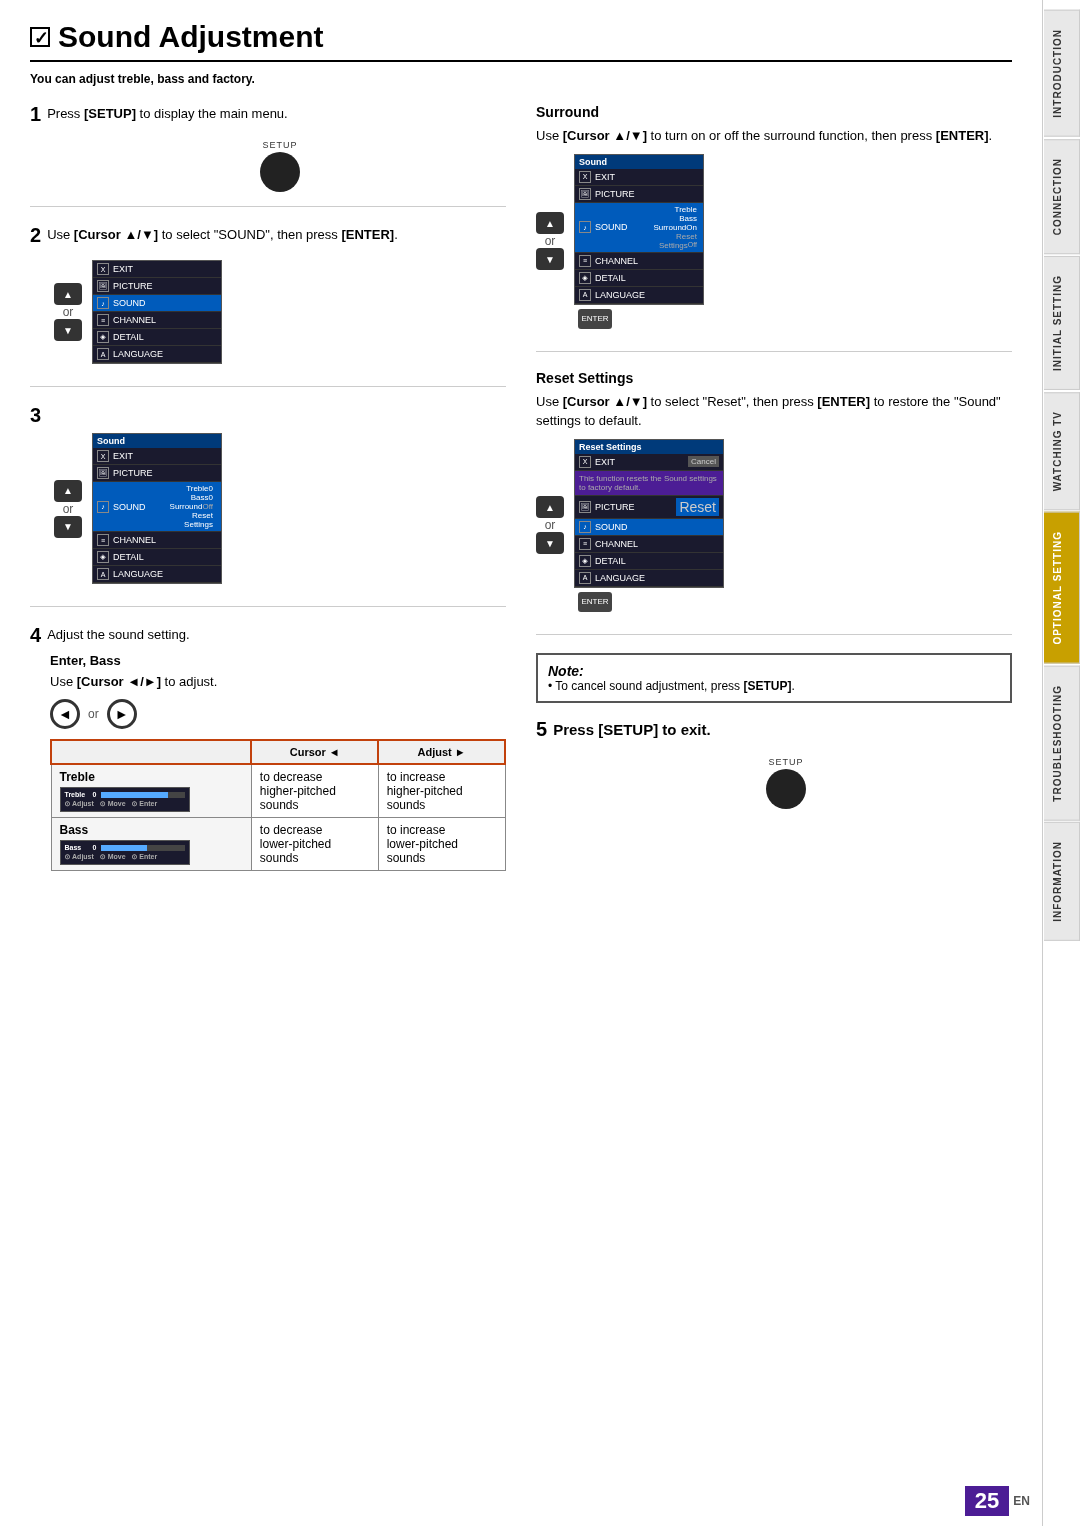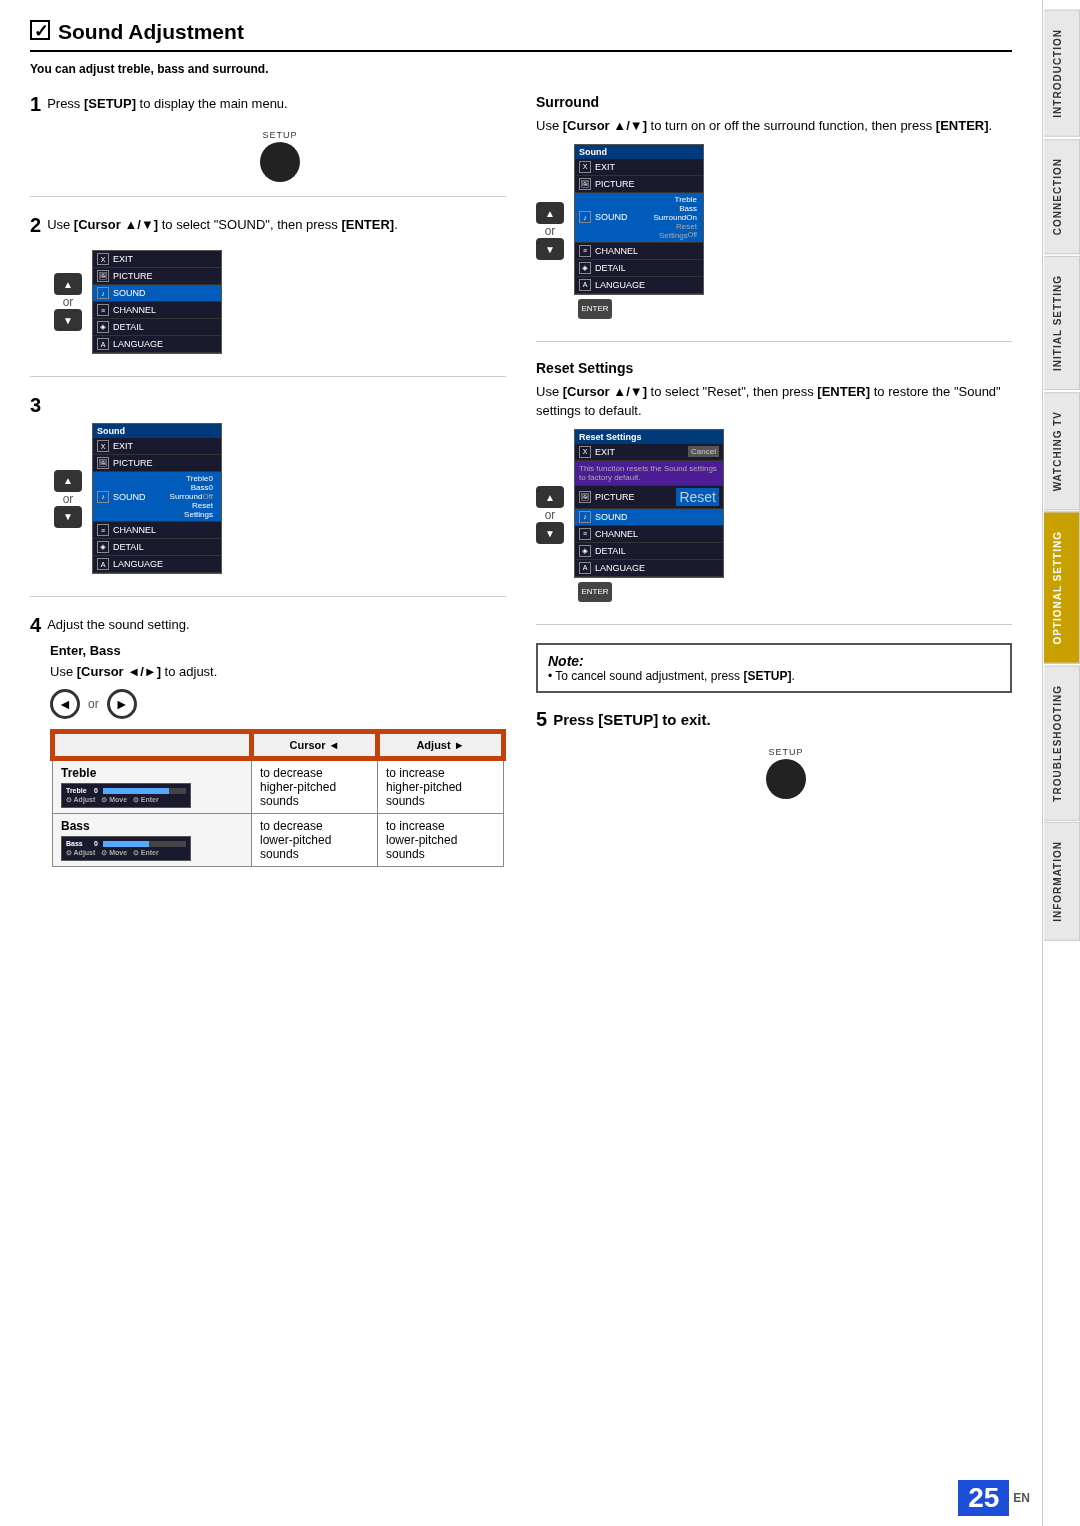--- a/index.html
+++ b/index.html
@@ -61,26 +61,27 @@
 
     
     .main-content {
       flex: 1;
       padding: 20px 30px 20px 30px;
       margin-right: 38px;
     }
 
     
     .page-title {
-      font-size: 21px;
+      font-size: 30px;
       font-weight: bold;
       border-bottom: 2px solid #000;
       padding-bottom: 6px;
       margin-bottom: 10px;
       display: flex;
+      align-items: center;
       gap: 8px;
     }
 
     .title-checkbox {
       display: inline-block;
       width: 20px;
       height: 20px;
       border: 2px solid #000;
       position: relative;
       flex-shrink: 0;
@@ -284,21 +285,21 @@
 
     
     .sound-table {
       width: 100%;
       border-collapse: collapse;
       margin-top: 10px;
       font-size: 12px;
     }
 
     .sound-table th {
-      border: 5px solid #c2410c;
+      border: 2px solid #c2410c;
       padding: 5px 8px;
       text-align: center;
       background: #f0f0f0;
       font-size: 11px;
     }
 
     .sound-table td {
       border: 1px solid #888;
       padding: 5px 8px;
       vertical-align: top;
@@ -360,24 +361,24 @@
       bottom: 10px;
       right: 50px;
       display: flex;
       align-items: center;
       gap: 4px;
       font-size: 22px;
       font-weight: bold;
     }
 
     .page-num-badge {
-      background: #1d4ed8;
+      background: #4c1d95;
       color: #fff;
       padding: 2px 10px;
-      font-size: 28px;
+      font-size: 22px;
       font-weight: bold;
     }
 
     .page-en {
       font-size: 12px;
       color: #555;
     }
 
     
     .sub-step {
@@ -415,21 +416,21 @@
 <body>
 
 <div class="page-wrapper">
   <div class="main-content">
 
     <div class="page-title">
       <span class="title-checkbox"></span>
       <span>Sound Adjustment</span>
     </div>
 
-    <div class="subtitle">You can adjust treble, bass and surround.</div>
+    <div class="subtitle">You can adjust treble, bass and factory.</div>
 
     <div class="two-col">
 
       <div class="col-left">
 
         <div class="step">
           <div class="step-row">
             <span class="step-num-circle">1</span>
             <span class="step-text">
               Press <strong>[SETUP]</strong> to display the main menu.

